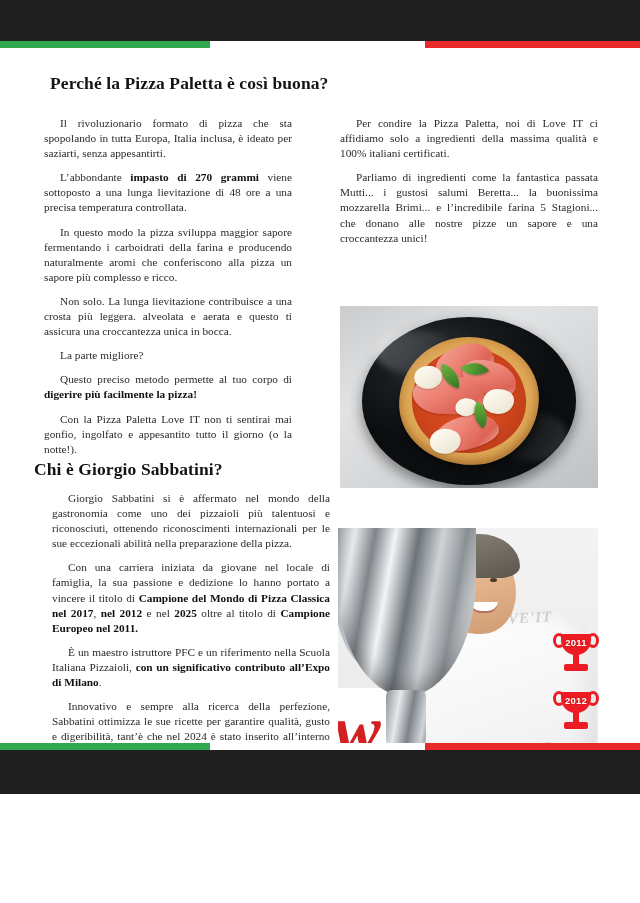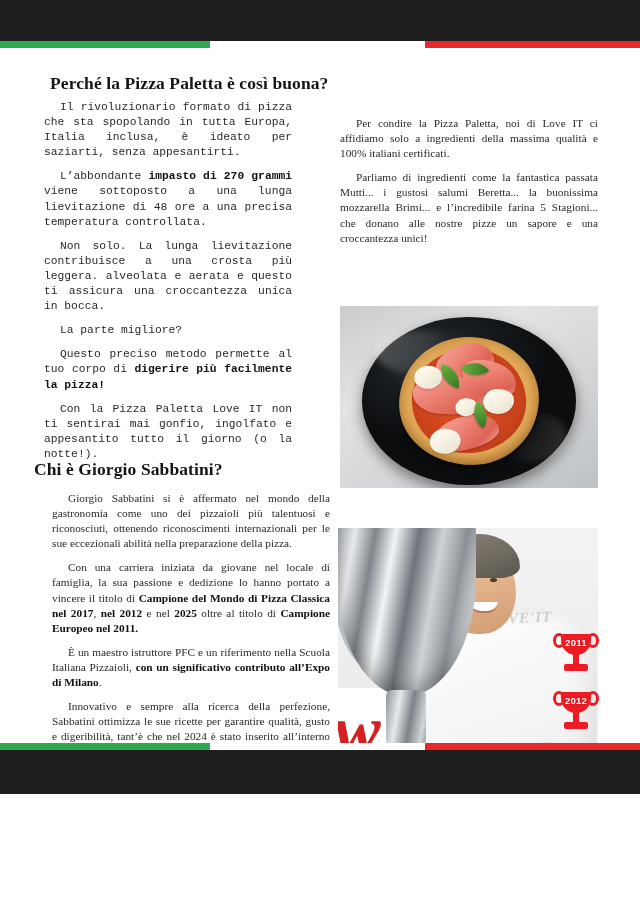--- a/index.html
+++ b/index.html
@@ -62,21 +62,21 @@
     font-size: 11.3px;
     line-height: 15.1px;
     color: #2a2a2a;
     text-align: justify;
     text-justify: inter-word;
     hyphens: manual;
   }
   .col p { margin: 0 0 9px 0; text-indent: 16px; }
   .col p b, .col p strong { font-weight: bold; color: #111; }
 
-  .col-left-1  { left: 44px;  top: 52px;  width: 248px; font-family: Liberation Mono, monospace; }
+  .col-left-1  { left: 44px;  top: 68px;  width: 248px; }
   .col-right-1 { left: 340px; top: 68px;  width: 258px; }
 
   .col-left-2  { left: 52px;  top: 443px; width: 278px; }
 
   
   .photo-pizza {
     position: absolute;
     left: 340px; top: 258px;
     width: 258px; height: 182px;
     background: linear-gradient(150deg,#c9cbcd 0%, #e2e3e4 32%, #d4d6d8 62%, #bfc2c5 100%);
@@ -382,20 +382,21 @@
     <div class="seg red"></div>
   </div>
 
   <div class="content">
 
     <h2 class="section-title section-1-title">Perché la Pizza Paletta è così buona?</h2>
 
     <div class="col col-left-1">
         <p><span>Il rivoluzionario formato di pizza che sta spopolando in tutta Europa, Italia inclusa, è ideato per saziarti, senza appesantirti.</span></p>
         <p><span>L’abbondante </span><b>impasto di 270 grammi</b><span> viene sottoposto a una lunga lievitazione di 48 ore a una precisa temperatura controllata.</span></p>
+        <p><span>In questo modo la pizza sviluppa maggior sapore fermentando i carboidrati della farina e producendo naturalmente aromi che conferiscono alla pizza un sapore più complesso e ricco.</span></p>
         <p><span>Non solo. La lunga lievitazione contribuisce a una crosta più leggera. alveolata e aerata e questo ti assicura una croccantezza unica in bocca.</span></p>
         <p><span>La parte migliore?</span></p>
         <p><span>Questo preciso metodo permette al tuo corpo di </span><b>digerire più facilmente la pizza!</b></p>
         <p><span>Con la Pizza Paletta Love IT non ti sentirai mai gonfio, ingolfato e appesantito tutto il giorno (o la notte!).</span></p>
       </div>
 
     <div class="col col-right-1">
         <p><span>Per condire la Pizza Paletta, noi di Love IT ci affidiamo solo a ingredienti della massima qualità e 100% italiani certificati.</span></p>
         <p><span>Parliamo di ingredienti come la fantastica passata Mutti... i gustosi salumi Beretta... la buonissima mozzarella Brimi... e l’incredibile farina 5 Stagioni... che donano alle nostre pizze un sapore e una croccantezza unici!</span></p>
       </div>

